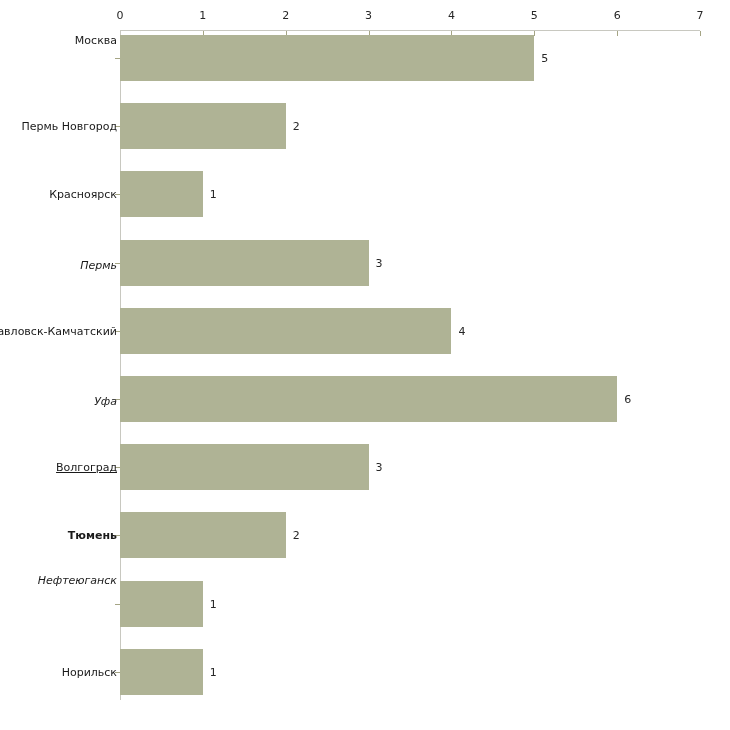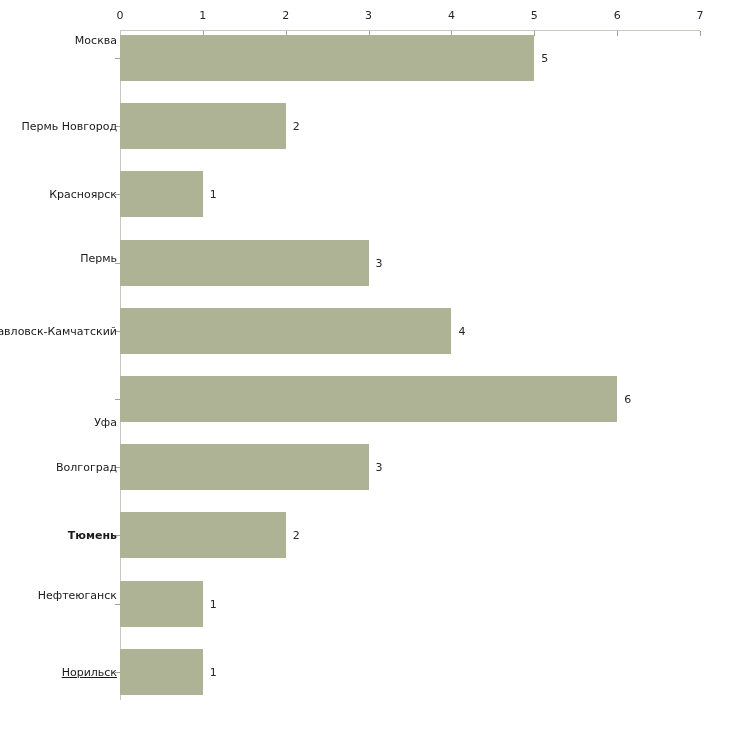--- a/index.html
+++ b/index.html
@@ -124,27 +124,27 @@
       <div class="y-tick" style="top: 467px;"></div>
       <div class="y-tick" style="top: 535px;"></div>
       <div class="y-tick" style="top: 604px;"></div>
       <div class="y-tick" style="top: 672px;"></div>
     </div>
 
   <div id="cat-labels">
       <div class="cat-label" style="top: 35px;">Москва</div>
       <div class="cat-label" style="top: 121.2px;">Пермь Новгород</div>
       <div class="cat-label" style="top: 189.4px; margin-left: 23px;">Красноярск</div>
-      <div class="cat-label" style="top: 253px;">Пермь</div>
+      <div class="cat-label" style="top: 260px; font-style: italic;">Пермь</div>
       <div class="cat-label" style="top: 325.8px;">авловск-Камчатский</div>
-      <div class="cat-label" style="top: 417px;">Уфа</div>
-      <div class="cat-label" style="top: 462.2px;">Волгоград</div>
+      <div class="cat-label" style="top: 396px; font-style: italic;">Уфа</div>
+      <div class="cat-label" style="top: 462.2px; text-decoration: underline;">Волгоград</div>
       <div class="cat-label" style="top: 530.4px; font-weight: bold;">Тюмень</div>
-      <div class="cat-label" style="top: 590px;">Нефтеюганск</div>
-      <div class="cat-label" style="top: 666.8px; text-decoration: underline;">Норильск</div>
+      <div class="cat-label" style="top: 575px; font-style: italic;">Нефтеюганск</div>
+      <div class="cat-label" style="top: 666.8px;">Норильск</div>
     </div>
 
   <div id="bars">
       <div class="bar" style="left: 120px; top: 35px; width: 414.286px; height: 46px; background: rgb(175, 179, 149);"></div>
       <div class="bar-value" style="left: 541.286px; top: 53px;">5</div>
       <div class="bar" style="left: 120px; top: 103.2px; width: 165.714px; height: 46px; background: rgb(175, 179, 149);"></div>
       <div class="bar-value" style="left: 292.714px; top: 121.2px;">2</div>
       <div class="bar" style="left: 120px; top: 171.4px; width: 82.8571px; height: 46px; background: rgb(175, 179, 149);"></div>
       <div class="bar-value" style="left: 209.857px; top: 189.4px;">1</div>
       <div class="bar" style="left: 120px; top: 239.6px; width: 248.571px; height: 46px; background: rgb(175, 179, 149);"></div>

